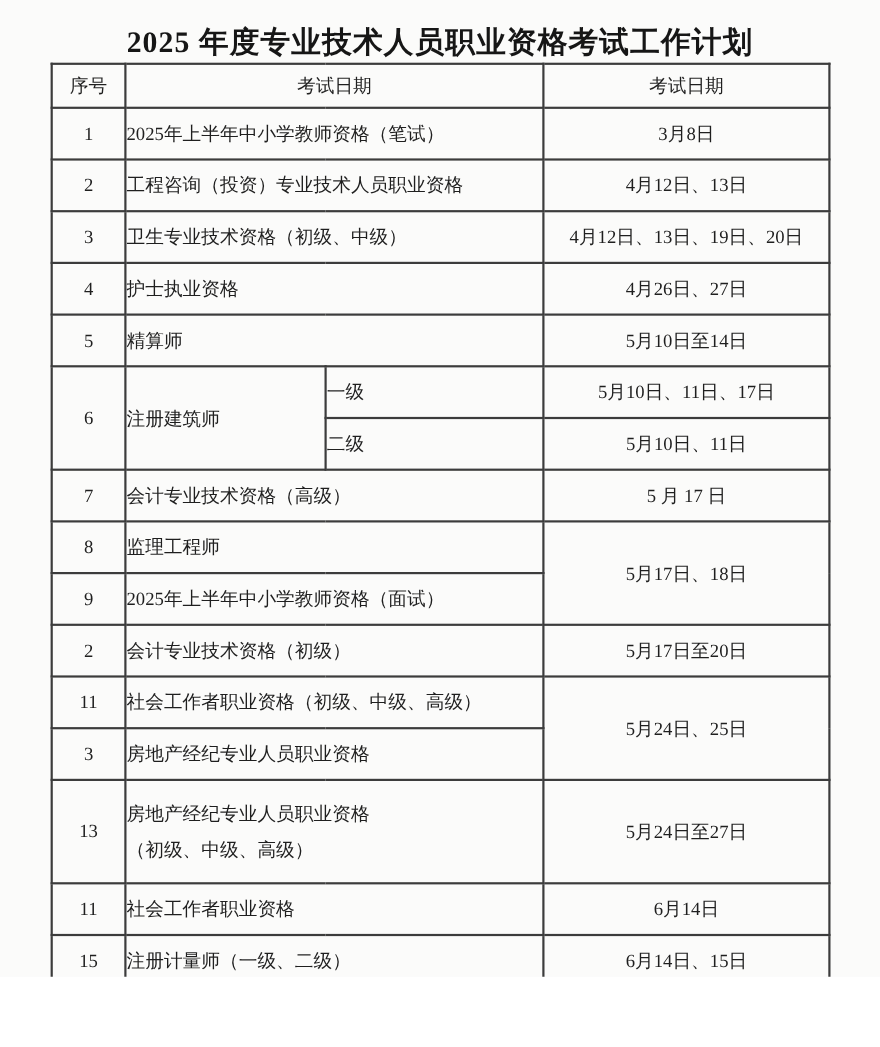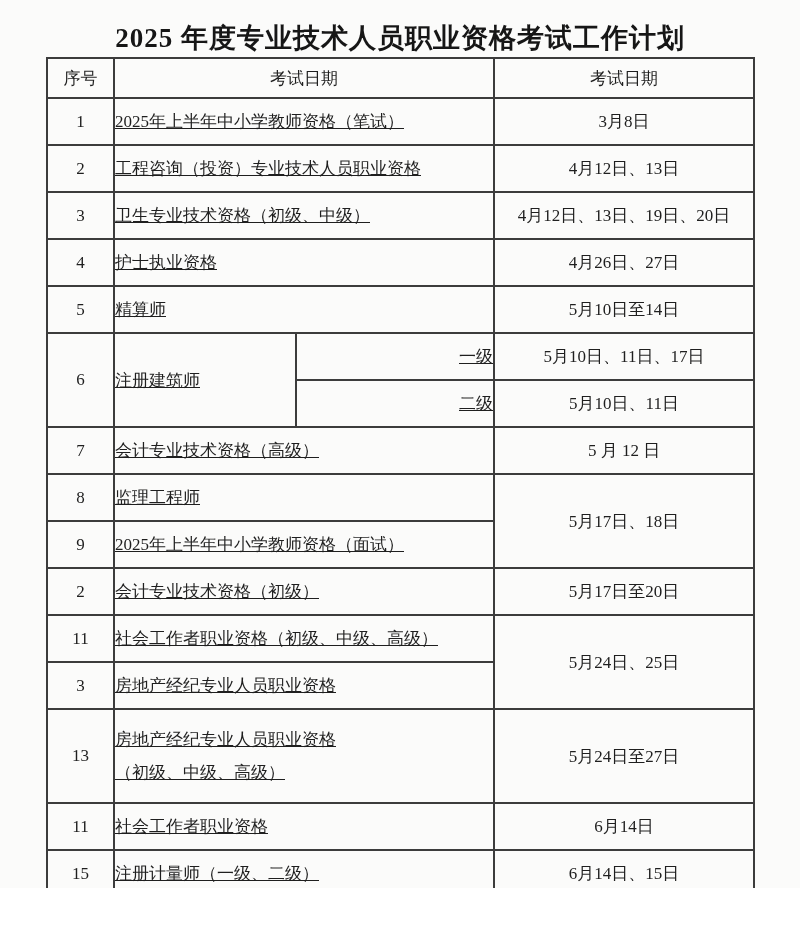--- a/index.html
+++ b/index.html
@@ -38,22 +38,22 @@
     color: #1f1f1f;
     padding: 0;
     vertical-align: middle;
     overflow: hidden;
     white-space: nowrap;
   }
   tr.hdr { height: 40px; }
   tr.row { height: 47px; }
   tr.row-tall { height: 94px; }
   .c-no   { text-align: center; }
-  .c-name { text-align: left; padding-left: 14px; text-decoration: underline; }
-  .c-lvl  { text-align: right; padding-left: 14px; text-decoration: underline; }
+  .c-name { text-align: left; padding-left: 14px; }
+  .c-lvl  { text-align: left; padding-left: 14px; }
   .c-date { text-align: center; padding-left: 12px; }
   th.c-head { text-align: center; font-size: 17px; }
   .name-lines div { line-height: 1.0; }
   .name-lines div + div { margin-top: 16px; }
   .page-num {
     position: absolute;
     top: 926px;
     left: 0;
     width: 800px;
     text-align: center;
@@ -120,21 +120,21 @@
       <td class="c-date">5月10日、11日、17日</td>
     </tr>
     <tr class="row">
       <td class="c-lvl">二级</td>
       <td class="c-date">5月10日、11日</td>
     </tr>
 
     <tr class="row">
       <td class="c-no">7</td>
       <td class="c-name" colspan="2">会计专业技术资格（高级）</td>
-      <td class="c-date">5 月 12 日</td>
+      <td class="c-date">5 月 17 日</td>
     </tr>
 
     <tr class="row">
       <td class="c-no">8</td>
       <td class="c-name" colspan="2">监理工程师</td>
       <td class="c-date" rowspan="2">5月17日、18日</td>
     </tr>
     <tr class="row">
       <td class="c-no">9</td>
       <td class="c-name" colspan="2">2025年上半年中小学教师资格（面试）</td>

